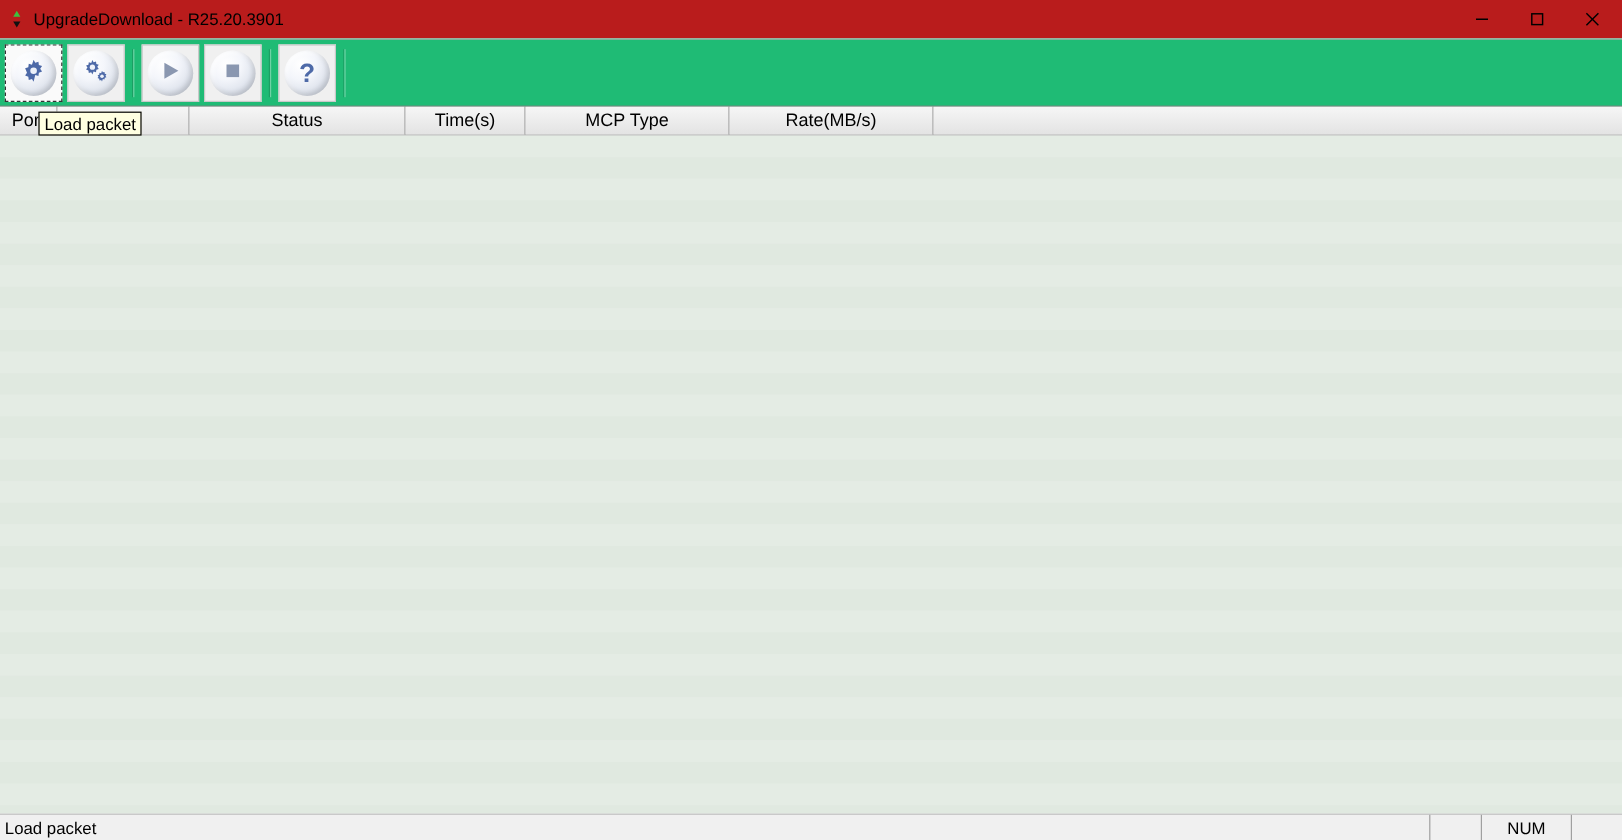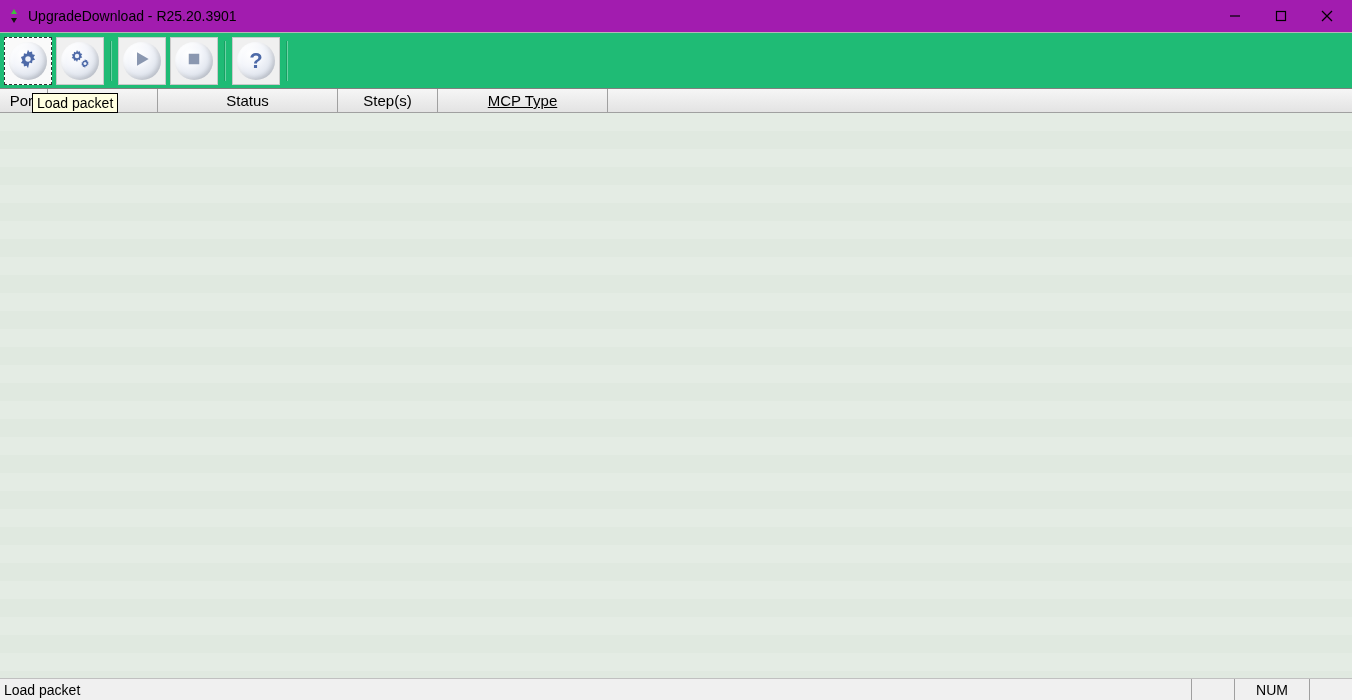--- a/index.html
+++ b/index.html
@@ -9,21 +9,21 @@
     font-size: 14px;
     background: #fff;
     overflow: hidden;
     color: #000;
   }
   .titlebar {
     height: 32px;
     display: flex;
     align-items: center;
     padding: 0 2px 0 6px;
-    background: #a21caf;
+    background: #b91c1c;
     text-align: right;
   }
   .titlebar .app-icon {
     width: 16px; height: 16px;
     margin-right: 6px;
     flex: 0 0 auto;
   }
   .titlebar .title-text { flex: 0 0 auto; font-size: 14px; }
   .titlebar .spacer { flex: 1 1 auto; }
   .win-controls { display: flex; }
@@ -120,21 +120,21 @@
     padding: 0 21px;
     min-width: 30px;
   }
 
   
   .col-port     { width: 48px; }
   .col-step     { width: 110px; }
   .col-status   { width: 180px; }
   .col-progress { width: 296px; }
   .col-time     { width: 100px; }
-  .col-mcp      { width: 170px; text-decoration: underline; }
+  .col-mcp      { width: 170px; }
   .col-rate     { width: 170px; }
   .col-rest     { flex: 1 1 auto; border-right: none; }
 </style>
 </head>
 <body>
 
 <div class="titlebar">
   <span class="app-icon">
     <svg viewBox="0 0 16 16" width="16" height="16">
       <path d="M8 1 L11 6 L5 6 Z" fill="#3fbf3f"></path>
@@ -216,22 +216,23 @@
       <span style="font-size:22px;font-weight:bold;color:#4e6aa8;">?</span>
     </div>
   </div>
   <div class="divider"></div>
 </div>
 
 <div class="header-row">
   <div class="header-cell col-port">Port</div>
   <div class="header-cell col-step">Step</div>
   <div class="header-cell col-status">Status</div>
-  <div class="header-cell col-time">Step(s)</div>
+  <div class="header-cell col-time">Time(s)</div>
   <div class="header-cell col-mcp">MCP Type</div>
+  <div class="header-cell col-rate">Rate(MB/s)</div>
   <div class="header-cell col-rest"></div>
 </div>
 
 <div class="tooltip">Load packet</div>
 
 <div class="body-area" id="body-area">
     <div class="stripe-odd"></div>
     <div class="stripe-even"></div>
     <div class="stripe-odd"></div>
     <div class="stripe-even"></div>

